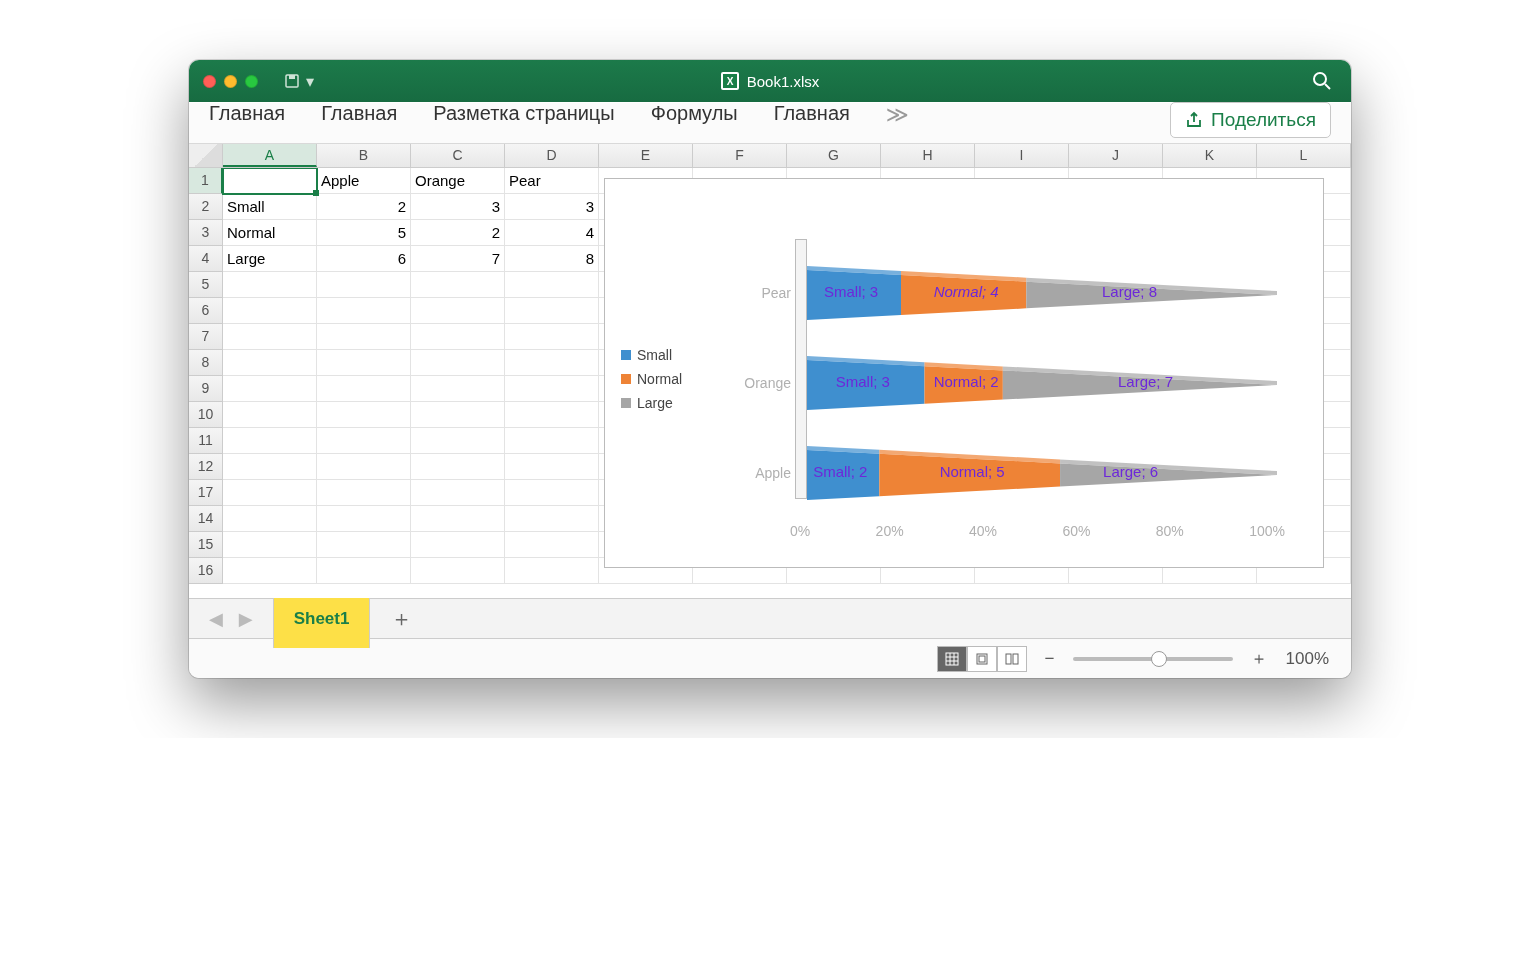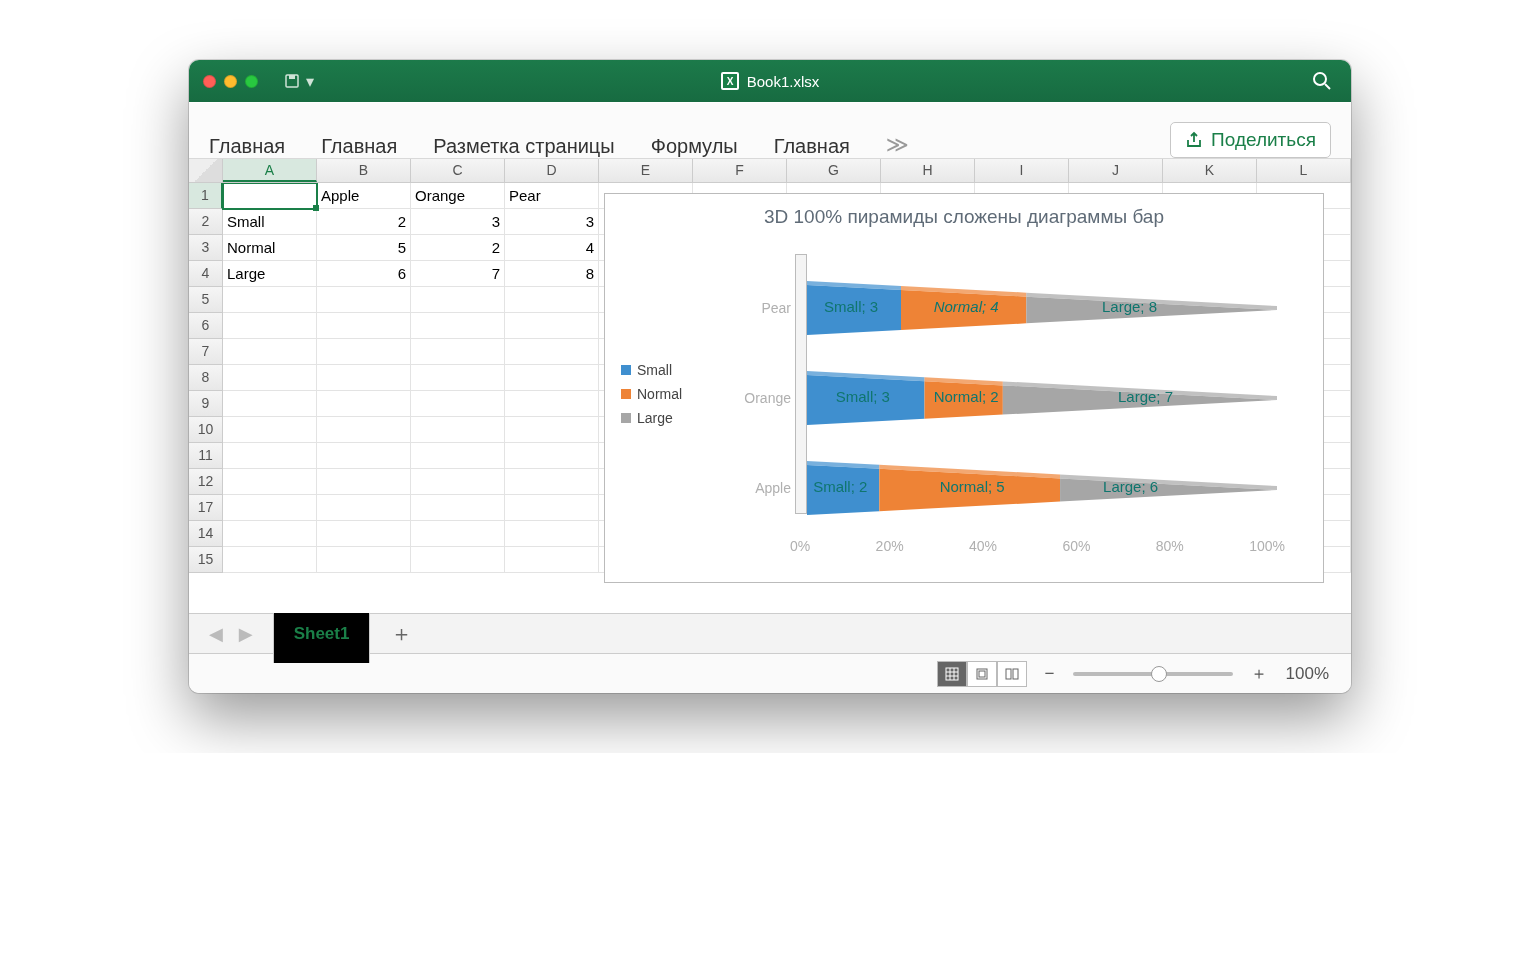--- a/index.html
+++ b/index.html
@@ -8,21 +8,21 @@
   
   .titlebar { background: linear-gradient(#1c7a4a,#176b41); height: 42px; display:flex; align-items:center; color:#fff; position:relative; }
   .traffic { display:flex; gap:8px; padding-left:14px; }
   .dot { width:13px; height:13px; border-radius:50%; box-shadow: inset 0 0 0 1px rgba(0,0,0,0.15);}
   .dot.red{background:#ff5f57;} .dot.yellow{background:#febc2e;} .dot.green{background:#28c840;}
   .qat { margin-left: 26px; display:flex; align-items:center; gap:6px; color:#dfeee6;}
   .titlecenter { position:absolute; left:0; right:0; text-align:center; display:flex; align-items:center; justify-content:center; gap:8px; font-size:15px; pointer-events:none;}
   .titlecenter svg { }
   .search-ic { position:absolute; right:18px; top:10px; }
   
-  .tabsbar { background:#fbfbfb; border-bottom:1px solid #d9d9d9; height:57px; display:flex; align-items:flex-end; padding:0 20px; gap:36px; box-shadow: inset 0 1px 0 #fff;}
+  .tabsbar { background:#fbfbfb; border-bottom:1px solid #d9d9d9; height:42px; display:flex; align-items:flex-start; padding:0 20px; gap:36px; box-shadow: inset 0 1px 0 #fff;}
   .tab { font-size:20px; color:#333; cursor:default; }
   .tab.more { color:#999; font-size:22px; }
   .spacer{flex:1;}
   .sharebtn { border:1px solid #c7c7c7; border-radius:5px; padding:6px 14px; display:flex; align-items:center; gap:8px; color:#1a7f48; font-size:19px; font-weight:500; background:#fff;}
   
   .colheaders { display:flex; background:#eee; border-bottom:1px solid #ccc; height:24px; font-size:14px; color:#555;}
   .corner { width:34px; border-right:1px solid #ccc; background:linear-gradient(135deg,#eee 50%,#ddd 50%);}
   .colhead { width:94px; text-align:center; border-right:1px solid #ccc; line-height:23px; background:linear-gradient(#f5f5f5,#e8e8e8);}
   .colhead.sel { background:#d8e8df; border-bottom:2px solid #1a7f48; color:#1a7f48; font-weight:500;}
   
@@ -37,26 +37,26 @@
   
   .chartbox { position:absolute; left:415px; top:10px; width:720px; height:390px; background:#fff; border:1px solid #bbb;}
   .charttitle { text-align:center; color:#5f6b77; font-size:19px; padding-top:12px;}
   .chartbody { position:absolute; left:0; top:40px; right:0; bottom:0;}
   .legend { position:absolute; left:16px; top:120px; font-size:14px; color:#444;}
   .legend div { display:flex; align-items:center; gap:6px; margin:8px 0;}
   .sw { width:10px; height:10px;}
   .plot { position:absolute; left:130px; top:10px; width:560px; height:310px;}
   .xticks { position:absolute; left:0; right:10px; bottom:0; display:flex; justify-content:space-between; color:#b0b0b0; font-size:14px; padding:0 0 0 55px;}
   .ylab { position:absolute; left:0; width:56px; text-align:right; color:#b0b0b0; font-size:14px;}
-  .seglabel { position:absolute; font-size:15px; color:#0f766e; top:18px; white-space:nowrap;}
+  .seglabel { position:absolute; font-size:15px; color:#6d28d9; top:18px; white-space:nowrap;}
   .backwall { position:absolute; left:60px; top:10px; width:12px; height:260px; border:1px solid #bbb; background:#f4f4f4;}
   
   .sheettabs { background:#f3f3f3; border-top:1px solid #ccc; height:40px; display:flex; align-items:center; gap:8px; padding-left:16px;}
   .navarr { color:#bbb; font-size:18px; padding:0 4px;}
-  .sheettab { background:#000000; border-top:1px solid #ccc; border-left:1px solid #ccc; border-right:1px solid #ccc; border-radius:0 0 0 0; padding:19px 20px; color:#1a7f48; font-weight:600; font-size:17px; margin-left:8px; box-shadow:0 -1px 0 #fff;}
+  .sheettab { background:#fde047; border-top:1px solid #ccc; border-left:1px solid #ccc; border-right:1px solid #ccc; border-radius:0 0 0 0; padding:19px 20px; color:#1a7f48; font-weight:600; font-size:17px; margin-left:8px; box-shadow:0 -1px 0 #fff;}
   .addsheet { color:#666; font-size:22px; padding:0 12px;}
   
   .statusbar { background:#fafafa; border-top:1px solid #ccc; height:40px; display:flex; align-items:center; justify-content:flex-end; gap:18px; padding:0 22px; color:#555; font-size:17px;}
   .viewbtns { display:flex; gap:0;}
   .vb { width:30px; height:26px; border:1px solid #bbb; display:flex; align-items:center; justify-content:center; background:#fff;}
   .vb.active { background:#666; color:#fff;}
   .zoomslider { width:160px; height:4px; background:#bbb; position:relative; border-radius:2px;}
   .zoomknob { position:absolute; left:78px; top:-6px; width:16px; height:16px; border-radius:50%; background:#fff; border:1px solid #999;}
 </style>
 </head>
@@ -344,22 +344,36 @@
         <div class="cell"></div>
         <div class="cell"></div>
         <div class="cell"></div>
         <div class="cell"></div>
         <div class="cell"></div>
         <div class="cell"></div>
         <div class="cell"></div>
         <div class="cell"></div>
         <div class="cell"></div>
       </div>
+      <div class="row">
+        <div class="rowhead">16</div>
+        <div class="cell"></div>
+        <div class="cell"></div>
+        <div class="cell"></div>
+        <div class="cell"></div>
+        <div class="cell"></div>
+        <div class="cell"></div>
+        <div class="cell"></div>
+        <div class="cell"></div>
+        <div class="cell"></div>
+        <div class="cell"></div>
+        <div class="cell"></div>
+        <div class="cell"></div>
+      </div>
       <div class="chartbox">
-      <div class="charttitle">3D 100% пирамиды сложены диаграммы бар</div>
       <div class="chartbody">
         <div class="legend">
             <div>
               <span class="sw" style="background:#3f8fcf"></span>
               <span>Small</span>
             </div>
             <div>
               <span class="sw" style="background:#ee8336"></span>
               <span>Normal</span>
             </div>

